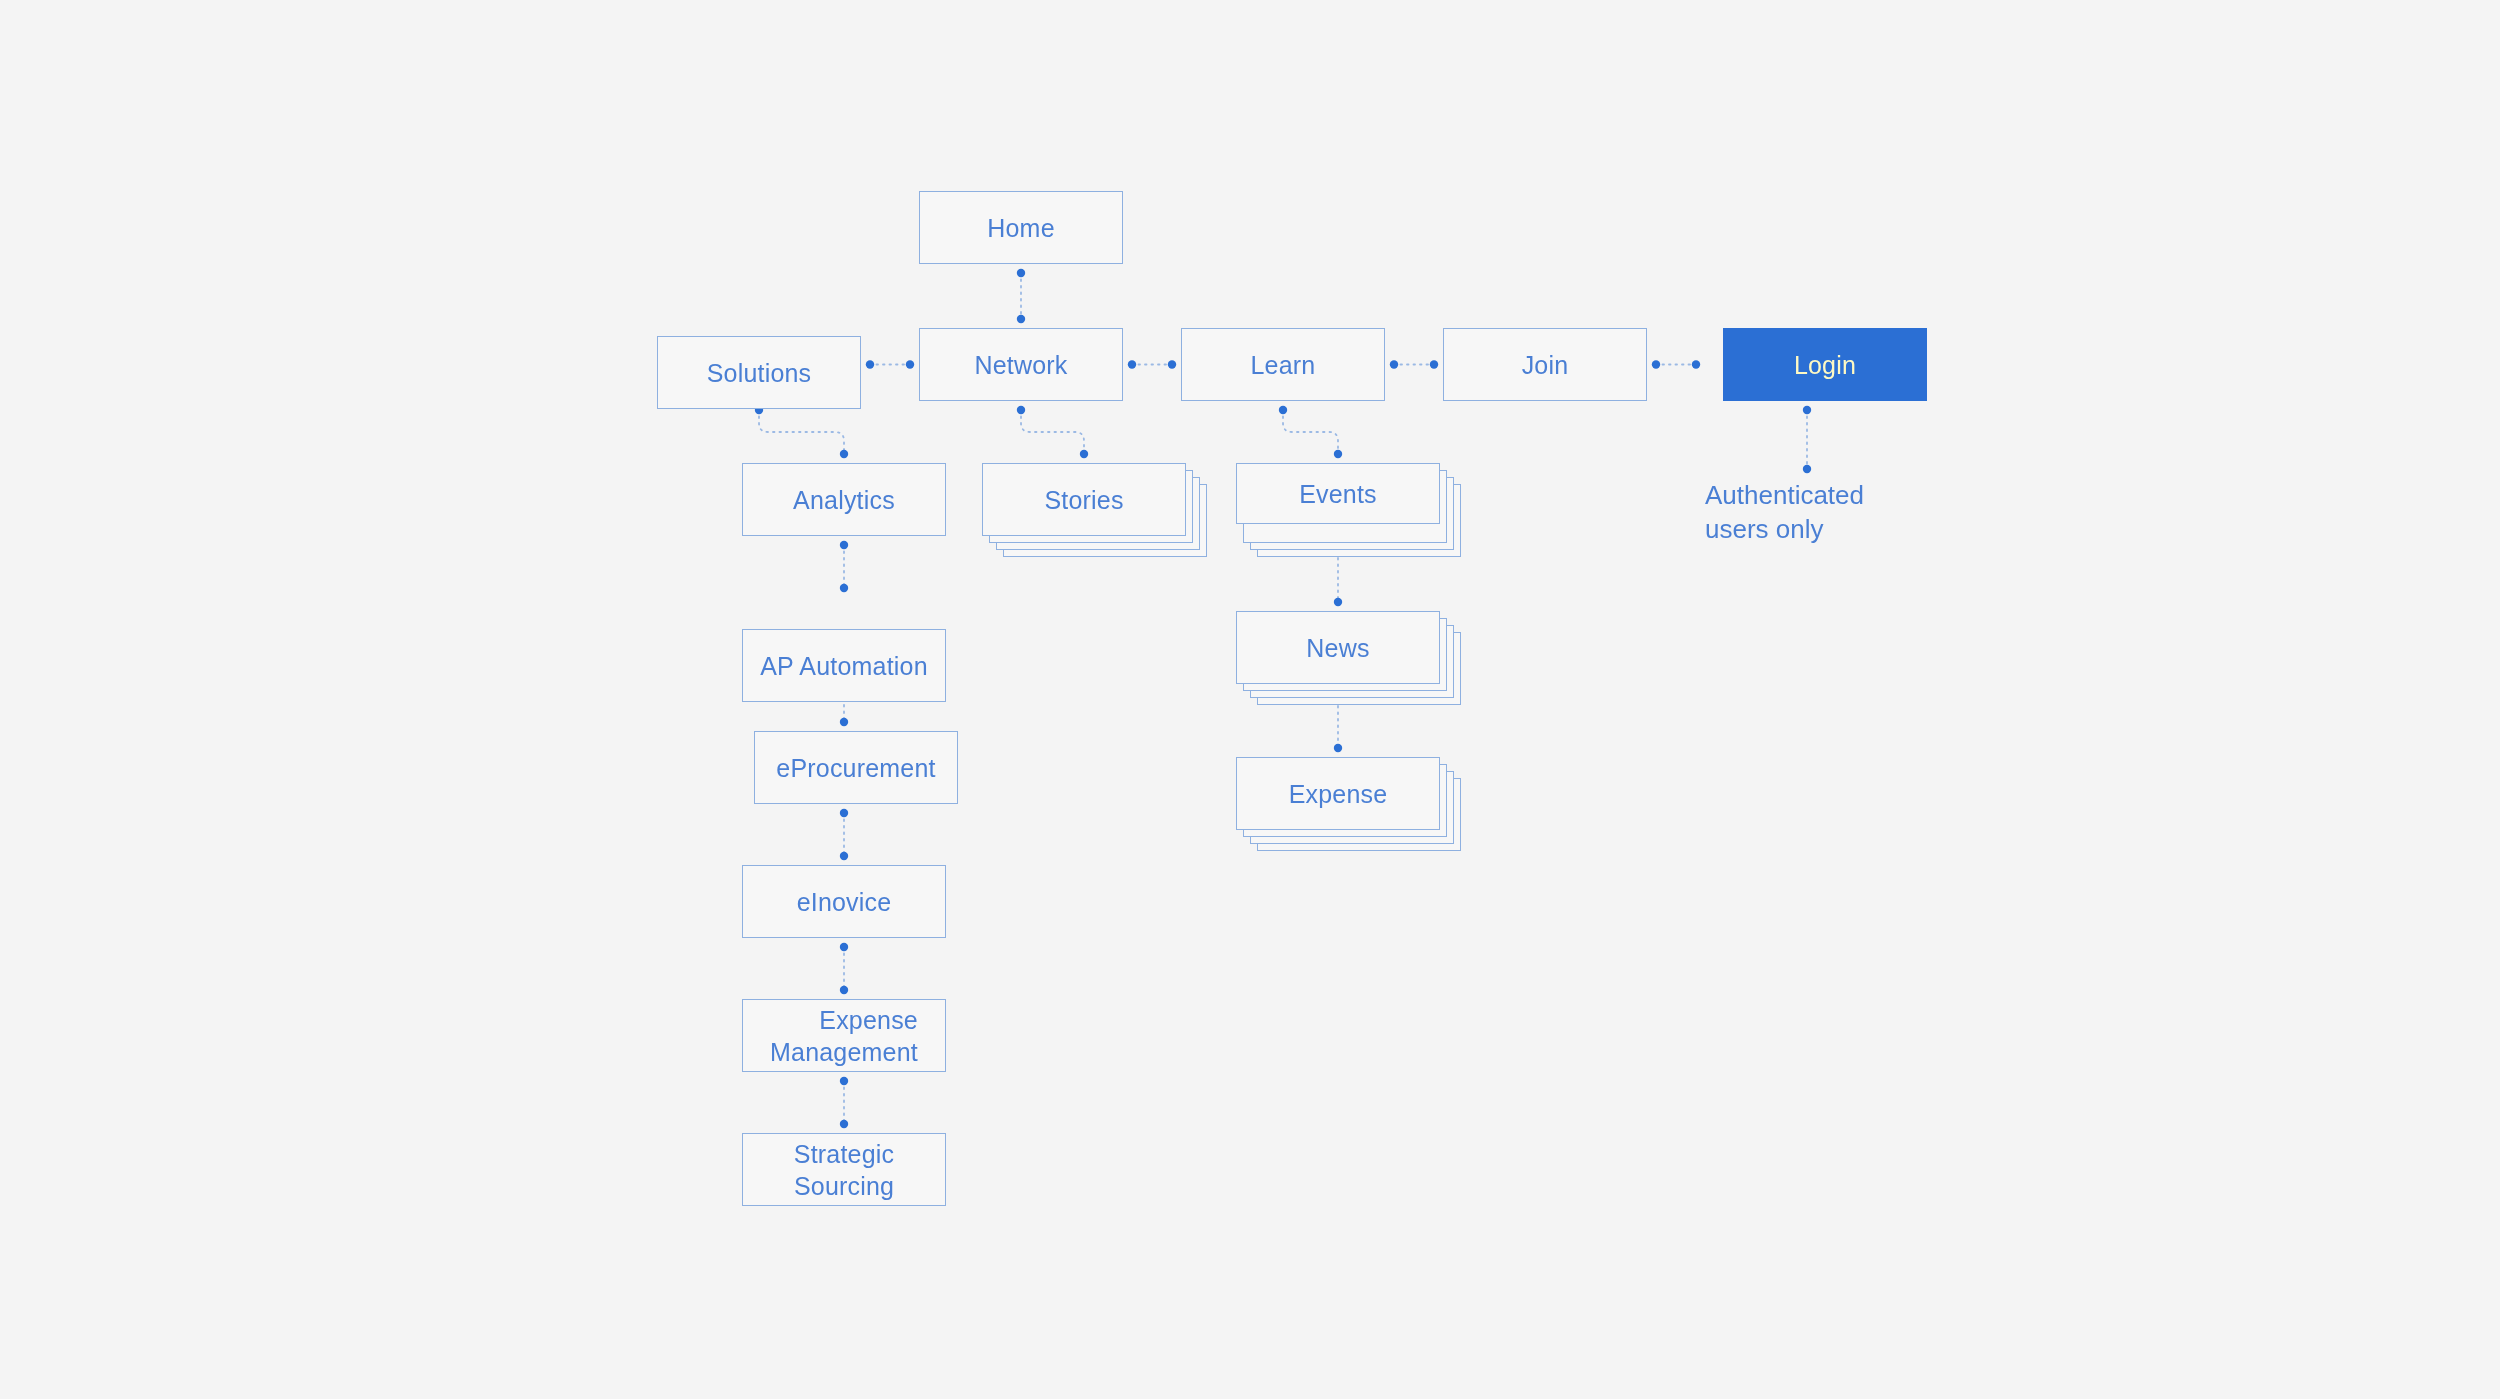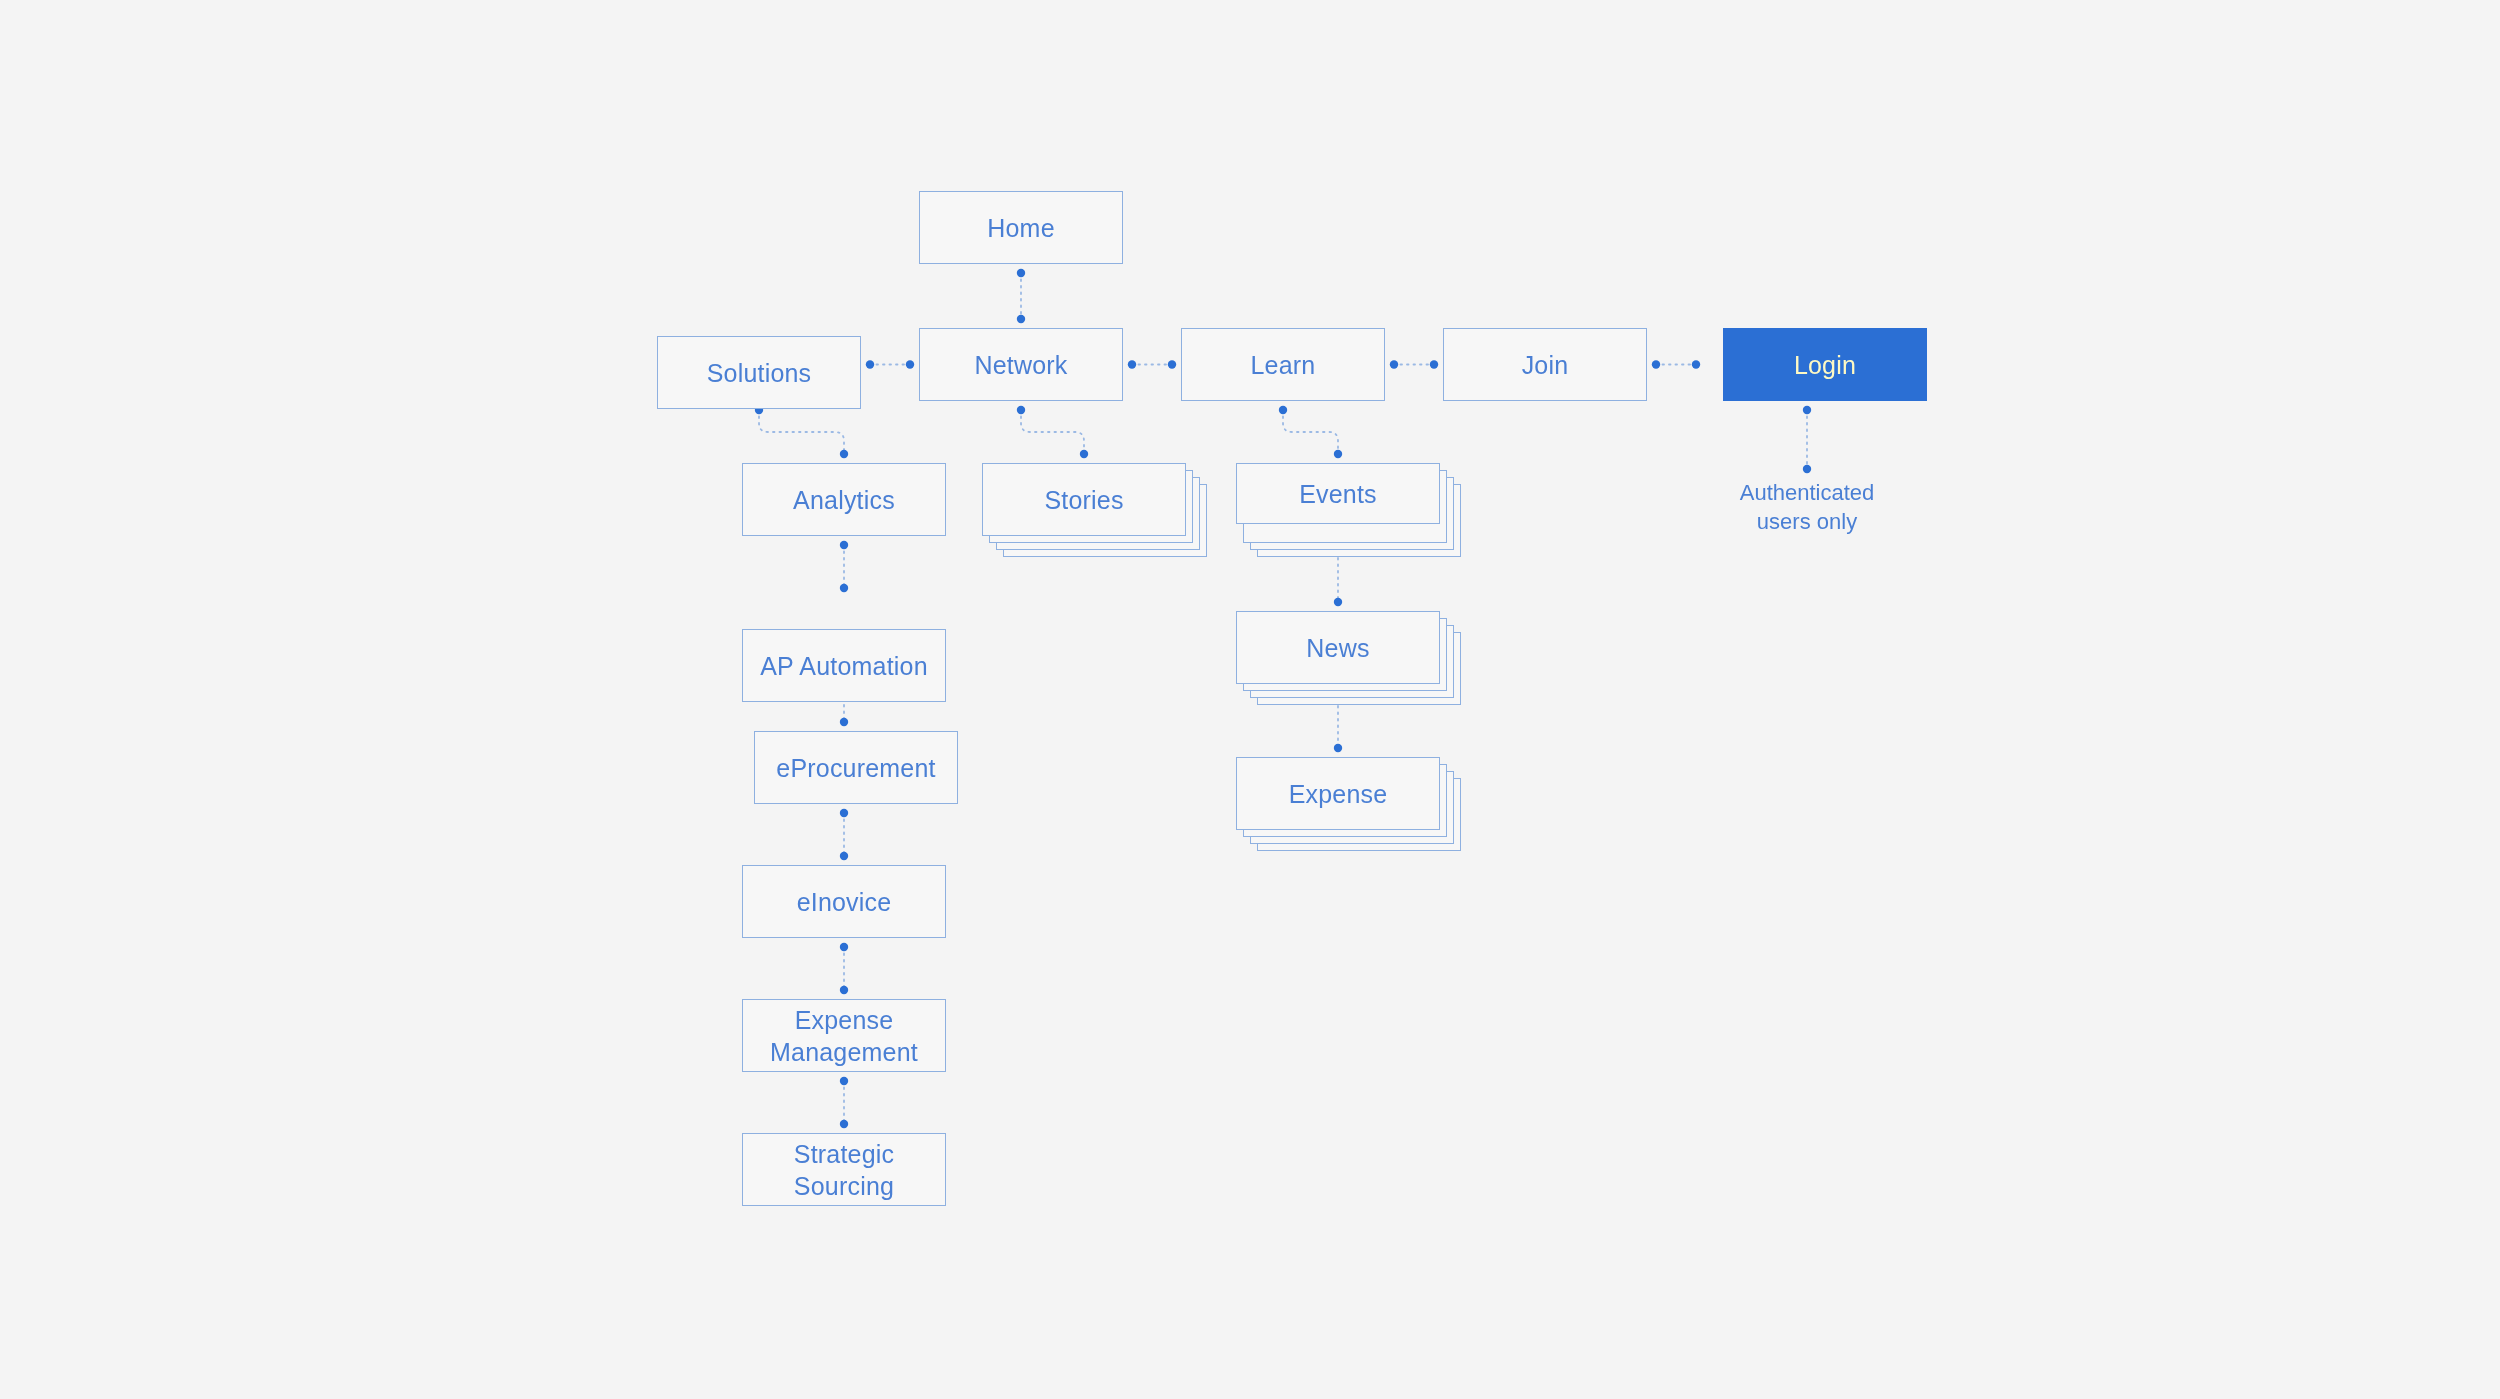--- a/index.html
+++ b/index.html
@@ -27,21 +27,21 @@
     pointer-events: none;
   }
 
   
   .node {
     position: absolute;
     box-sizing: border-box;
     display: flex;
     align-items: center;
     justify-content: center;
-    text-align: center;
+    text-align: right;
     background: #f7f7f7;
     border: 1.6px solid #8eb0e0;
     color: #4a7fd4;
     font-size: 25px;
     font-weight: 400;
     letter-spacing: 0.2px;
     line-height: 1.28;
     z-index: 3;
   }
   .node .label {
@@ -61,23 +61,23 @@
     box-sizing: border-box;
     background: #f7f7f7;
     border: 1.6px solid #8eb0e0;
     z-index: 1;
   }
 
   
   .caption {
     position: absolute;
     color: #4a7fd4;
-    font-size: 22px;
+    font-size: 26px;
     line-height: 1.32;
-    text-align: center;
+    text-align: left;
     white-space: pre-line;
     z-index: 3;
   }
 </style>
 </head>
 <body>
 
 <div id="canvas">
   <svg id="edges" viewBox="0 0 2500 1399" xmlns="http://www.w3.org/2000/svg">
       <path d="M 1021 273 L 1021 319" fill="none" stroke="#9bb9e4" stroke-width="1.8" stroke-linecap="round" stroke-dasharray="1.5 5"></path>

